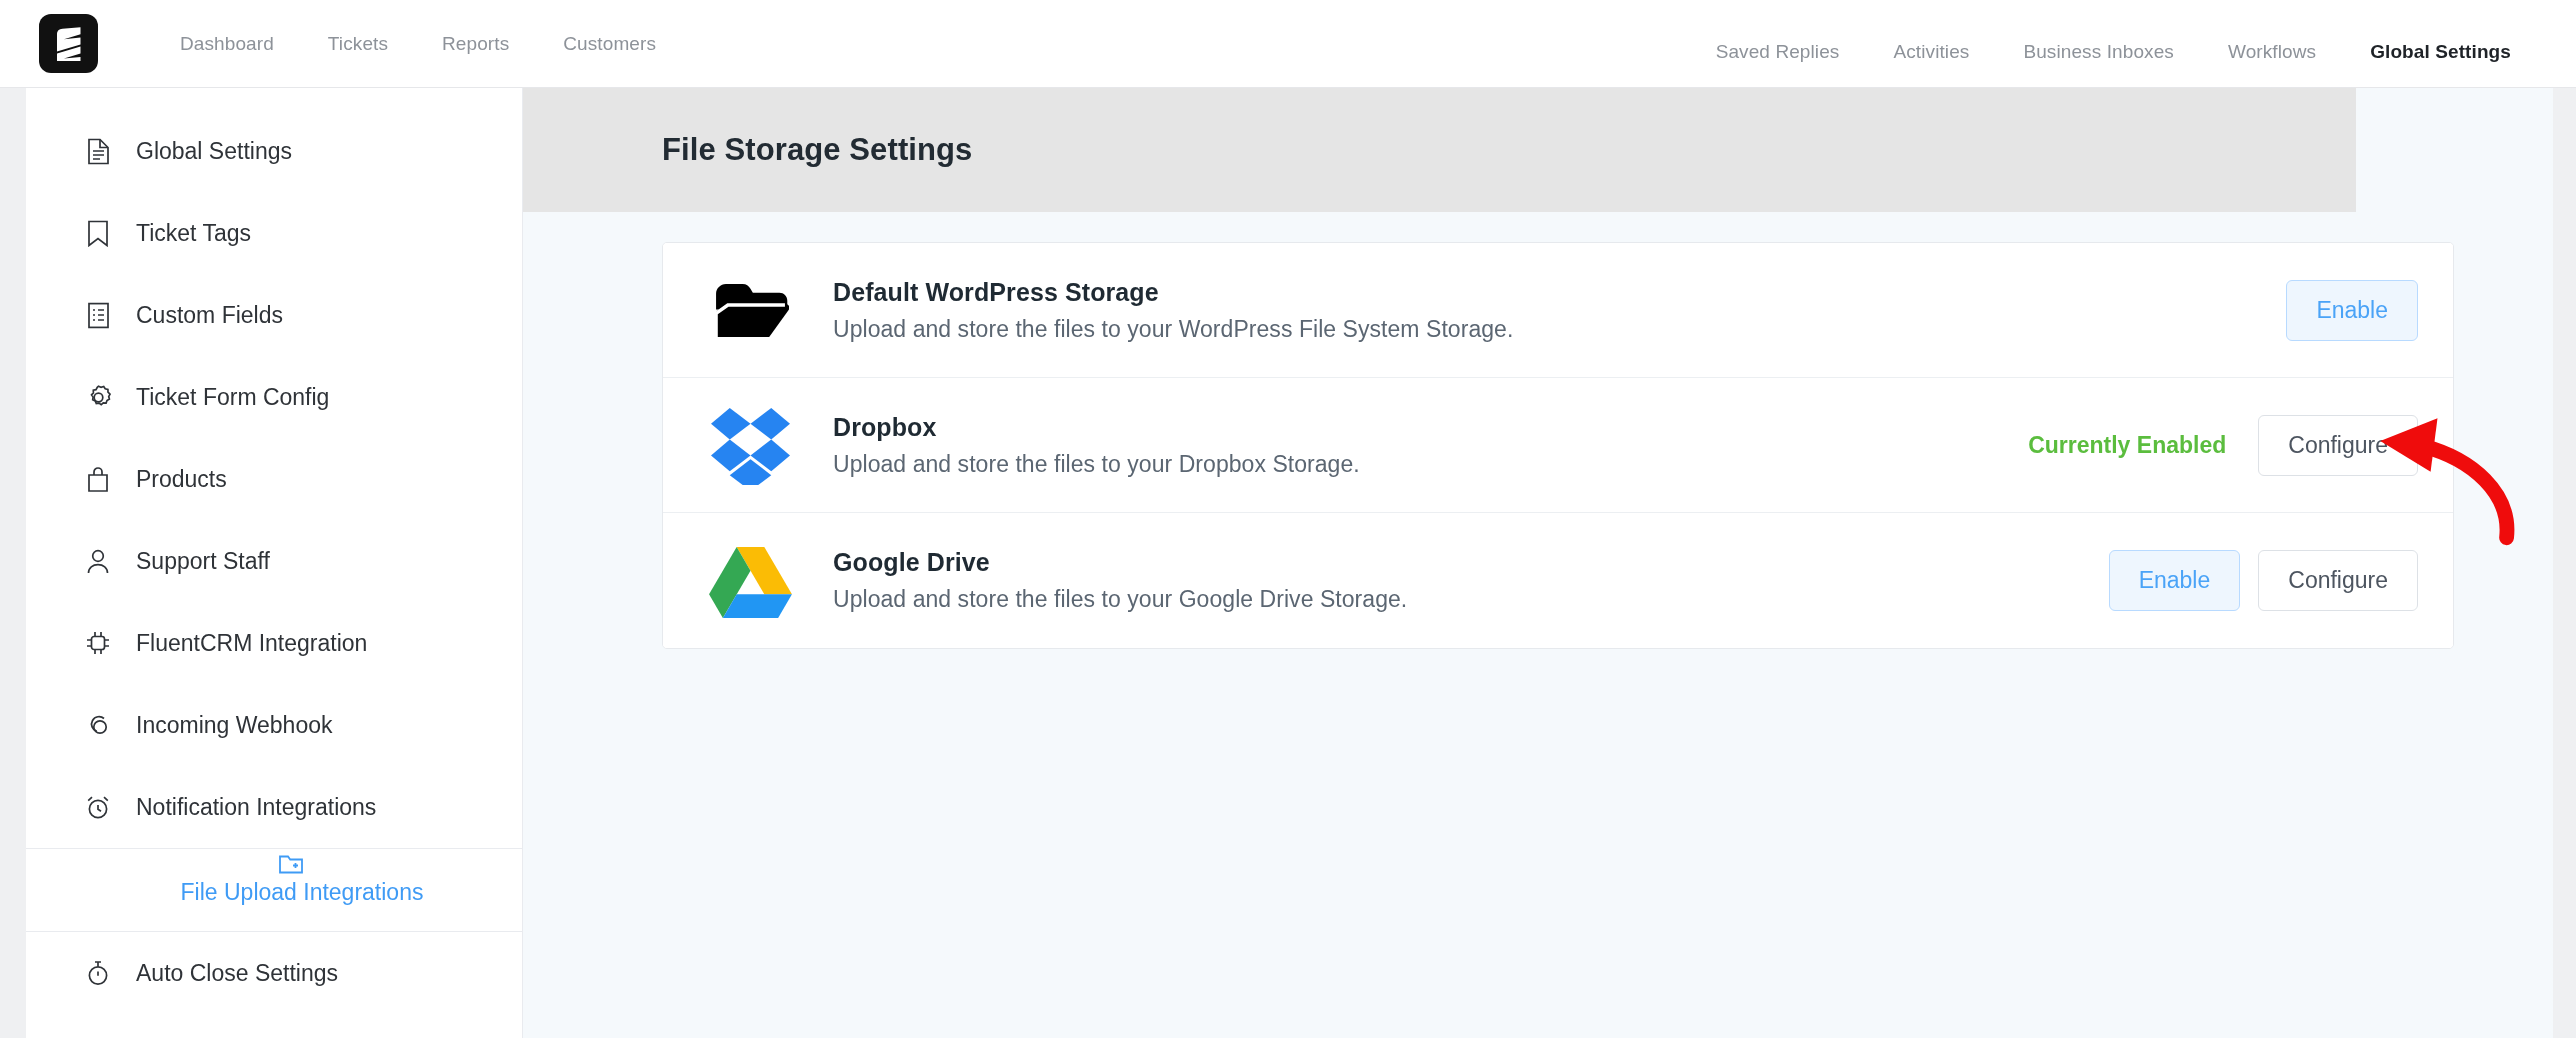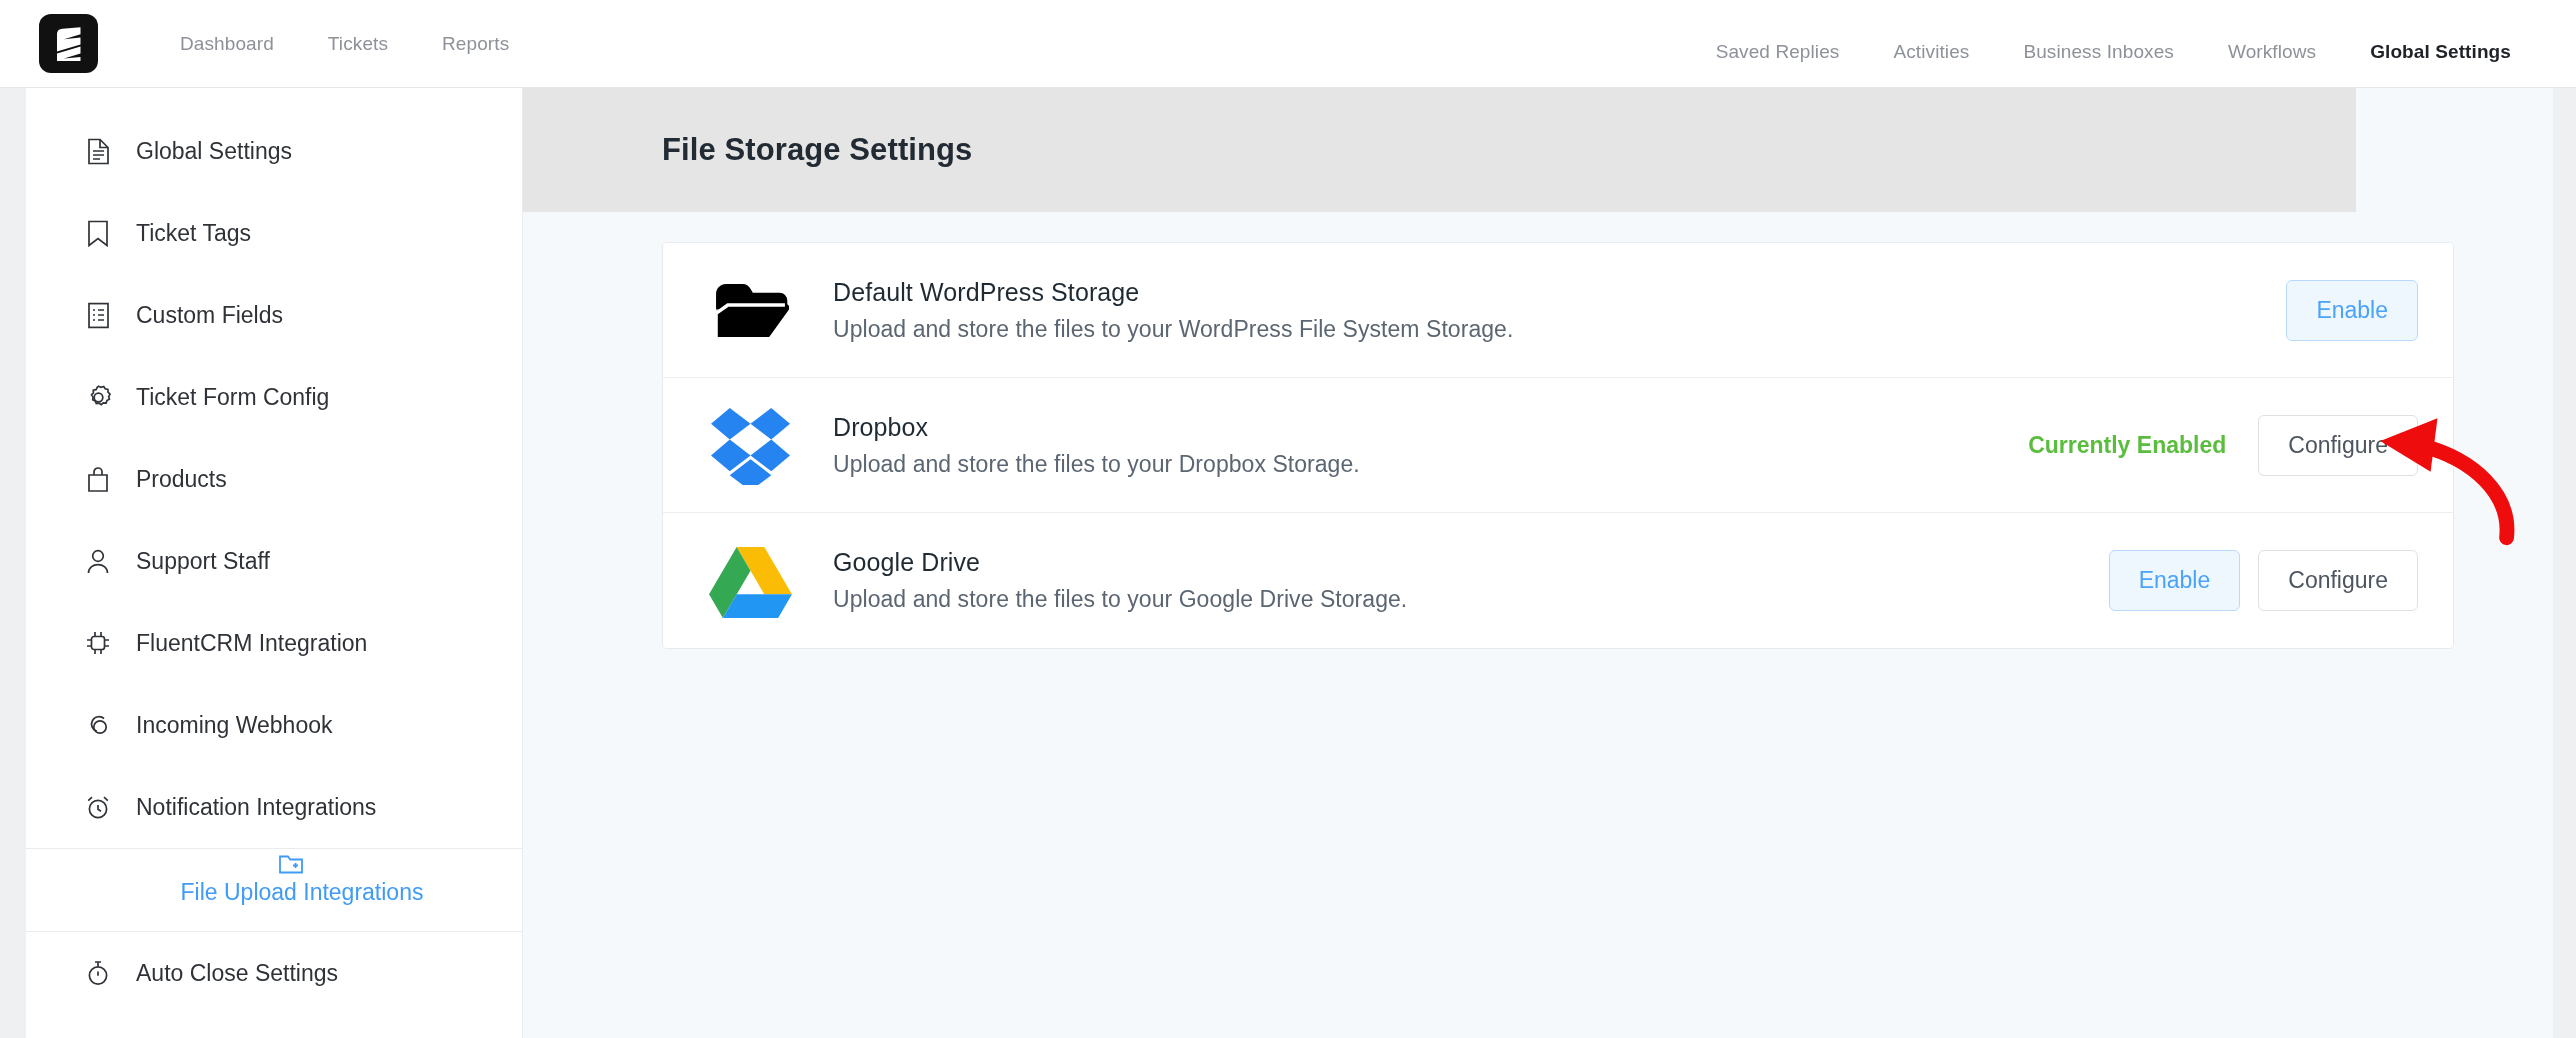--- a/index.html
+++ b/index.html
@@ -173,21 +173,21 @@
     height: 89px;
     flex: none;
     display: flex;
     align-items: center;
     justify-content: center;
     margin-right: 38px;
   }
   .row-text { flex: 1; }
   .row-title {
     font-size: 25px;
-    font-weight: 400;
+    font-weight: 700;
     color: #1f2a33;
     margin-bottom: 9px;
     letter-spacing: 0.1px;
   }
   .row-desc {
     font-size: 23px;
     color: #5b6672;
     letter-spacing: 0.05px;
   }
   .row-actions {
@@ -243,20 +243,21 @@
     <svg width="34" height="38" viewBox="0 0 34 38" aria-hidden="true">
       <path d="M5 9.5 C5 6 7 4 10.5 3.8 L28.5 2.2 L28.5 9.2 L12 14.2 L28.5 12.6 L28.5 19.6 L5 26.5 Z" fill="#ffffff"></path>
       <path d="M5 28.5 L28.5 21.6 L28.5 28.6 L12 33.6 L28.5 32 L28.5 36 L5 36 Z" fill="#ffffff"></path>
     </svg>
   </div>
 
   <div class="nav-left">
     <div class="nav-item">Dashboard</div>
     <div class="nav-item">Tickets</div>
     <div class="nav-item">Reports</div>
+    <div class="nav-item">Customers</div>
   </div>
 
   <div class="nav-right">
     <div class="nav-item">Saved Replies</div>
     <div class="nav-item">Activities</div>
     <div class="nav-item">Business Inboxes</div>
     <div class="nav-item">Workflows</div>
     <div class="nav-item active">Global Settings</div>
   </div>
 </div>

